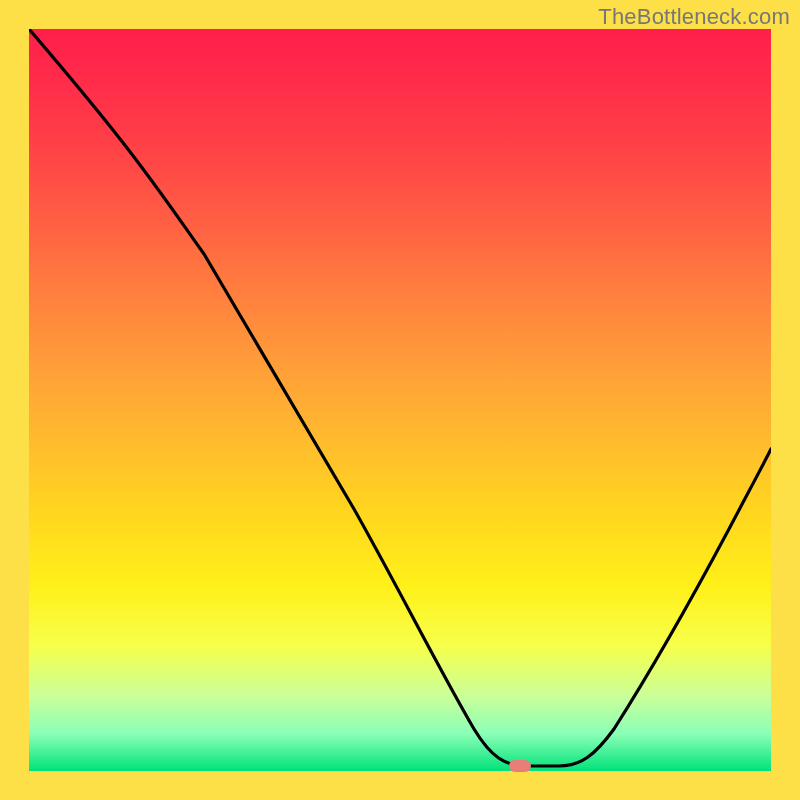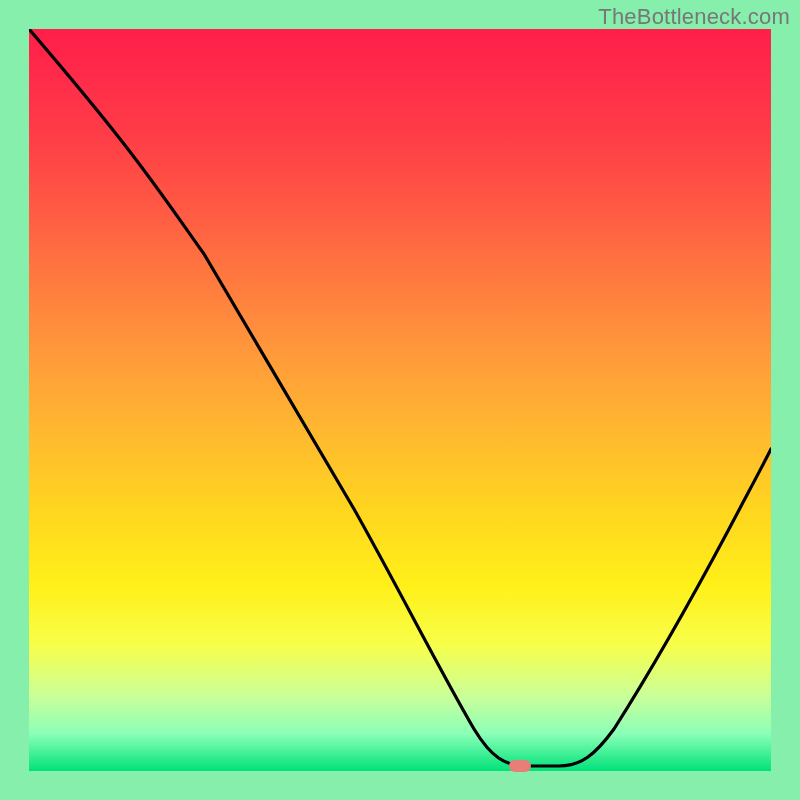--- a/index.html
+++ b/index.html
@@ -8,21 +8,21 @@
     width: 800px;
     height: 800px;
     background: #000;
     overflow: hidden;
     font-family: Arial, Helvetica, sans-serif;
   }
   .stage {
     position: relative;
     width: 800px;
     height: 800px;
-    background: #86efac;
+    background: #fde047;
   }
   .watermark {
     position: absolute;
     top: 4px;
     right: 10px;
     color: #777;
     font-size: 22px;
     font-weight: 500;
     letter-spacing: 0.2px;
     z-index: 40;

